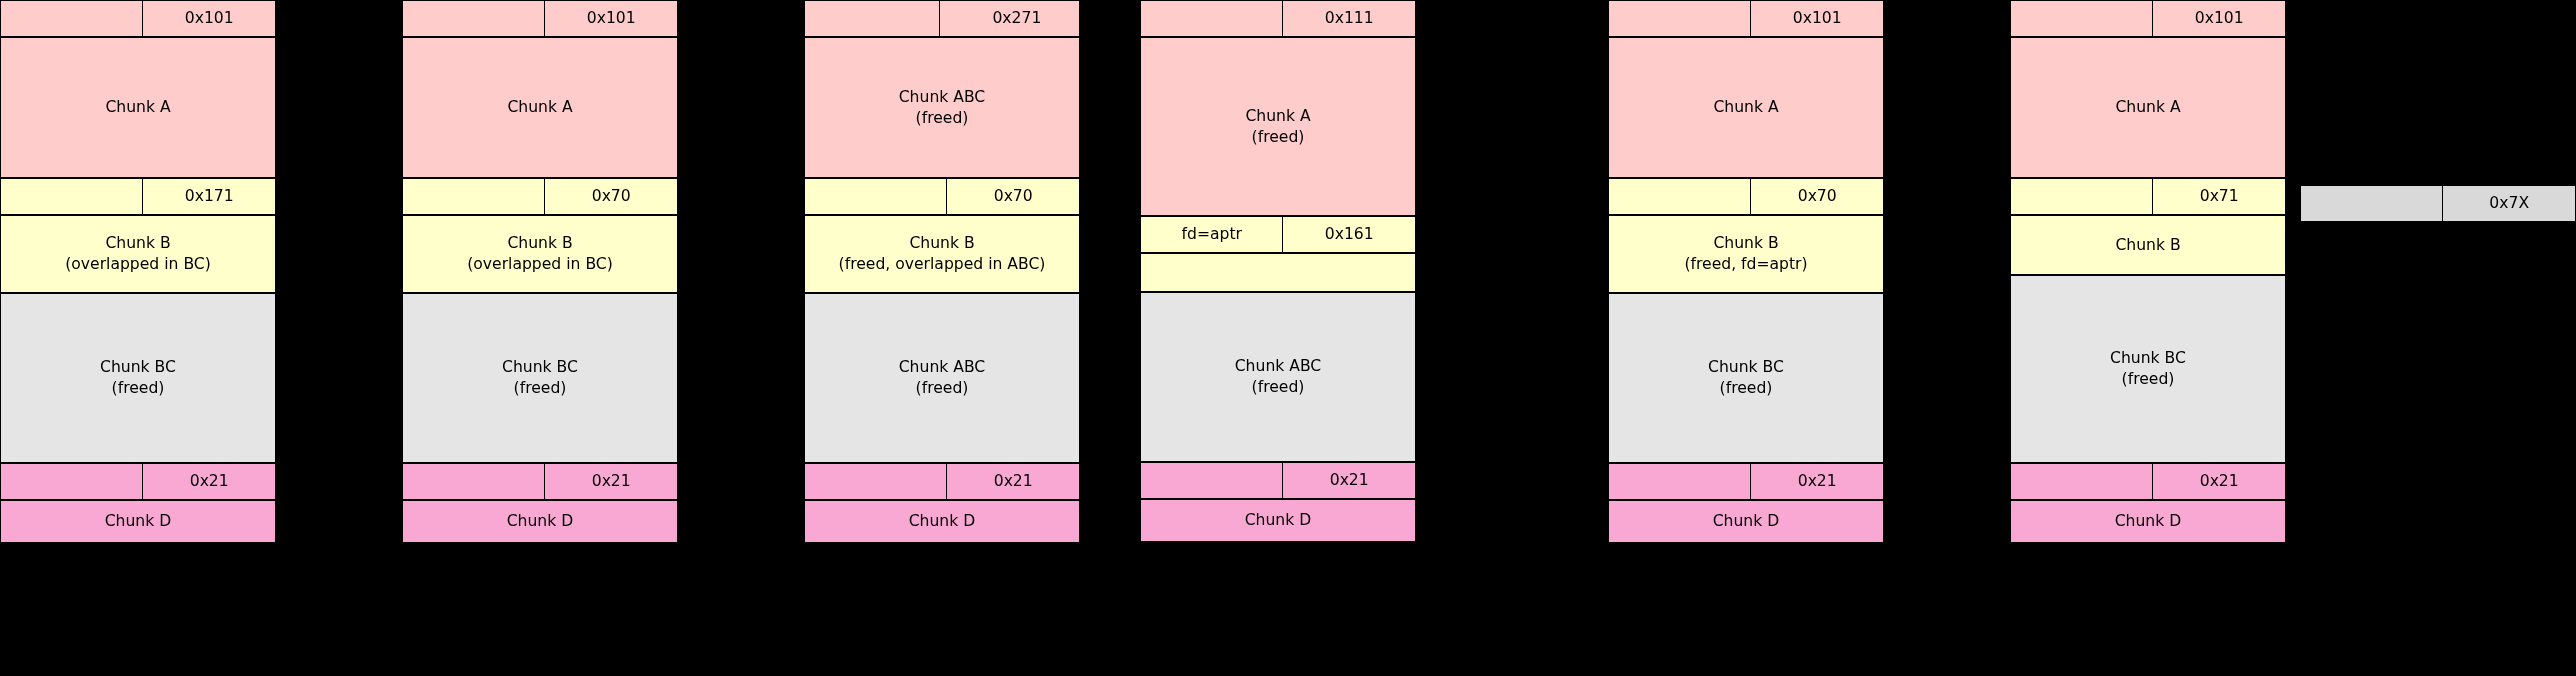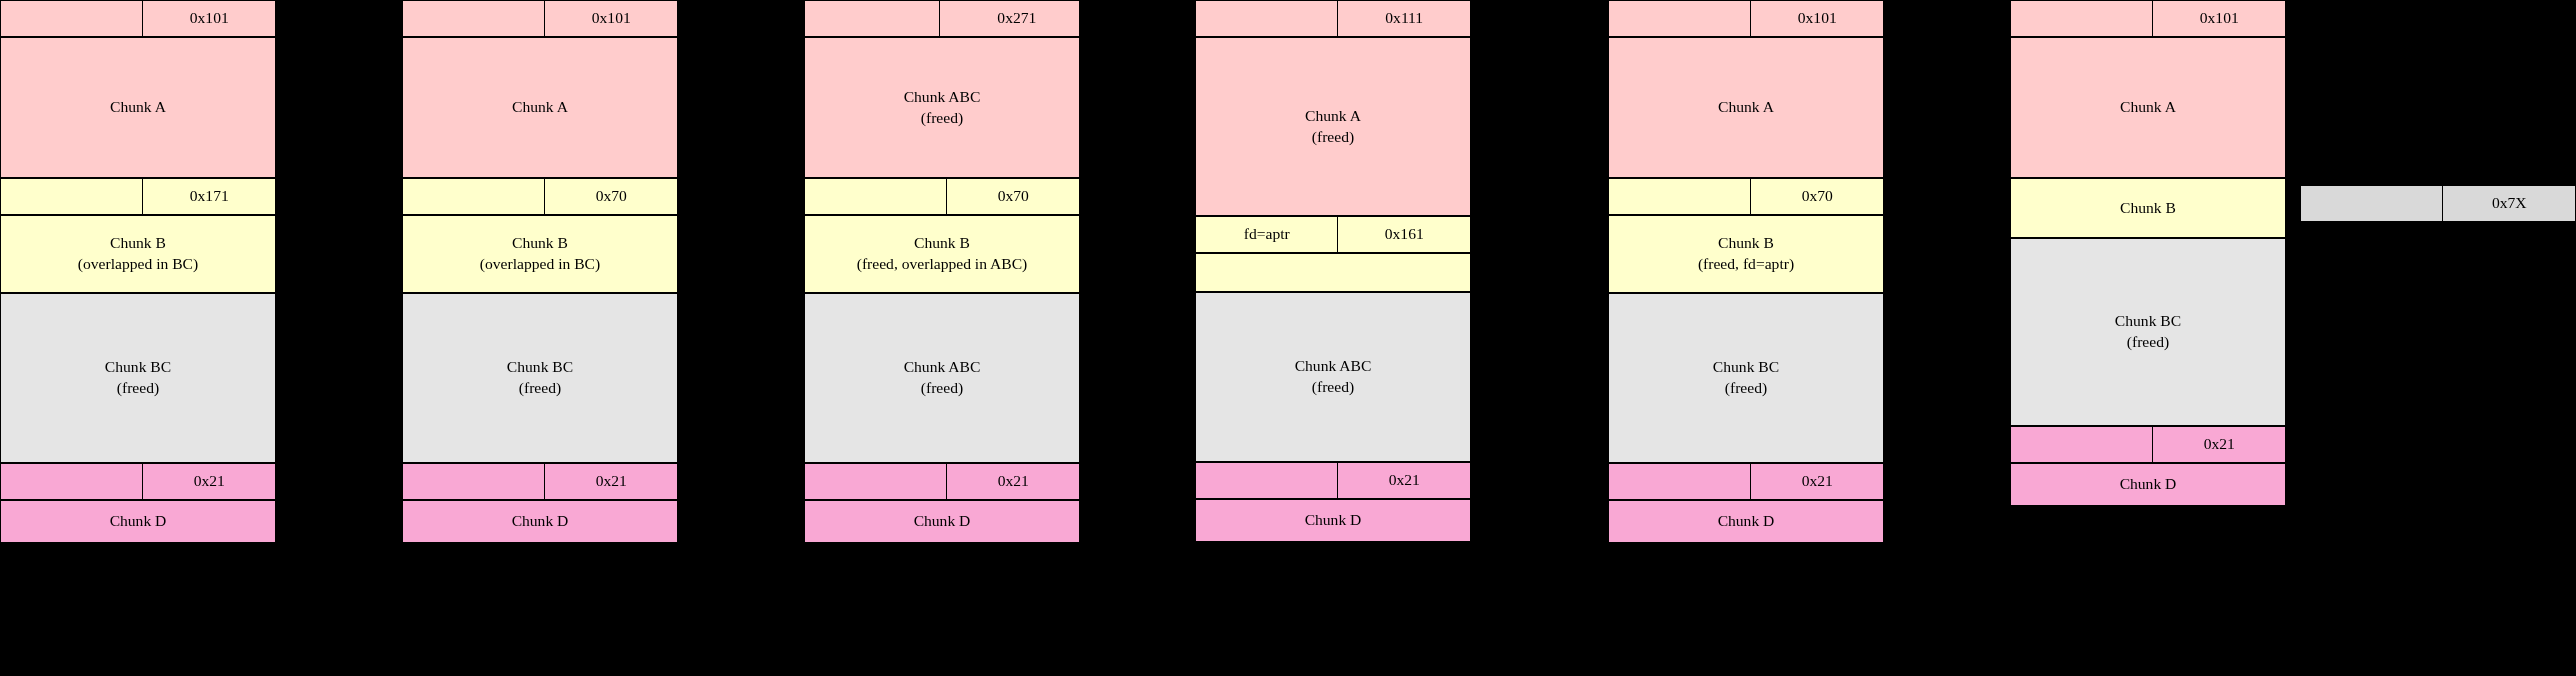--- a/index.html
+++ b/index.html
@@ -14,21 +14,20 @@
     color: #000000;
     overflow: hidden;
     position: relative;
   }
 
   #stage {
     position: relative;
     width: 2576px;
     height: 659px;
     background: #000000;
-    font-family: Liberation Serif, serif;
   }
 
   
   .heap-col {
     position: absolute;
     top: 0;
     display: flex;
     flex-direction: column;
     box-sizing: border-box;
   }
@@ -170,21 +169,21 @@
         <span class="line2">(freed)</span>
       </div>
       <div class="hdr fill-blue" style="height: 37px;">
         <div class="cell left"></div>
         <div class="cell right">0x21</div>
       </div>
       <div class="body fill-blue" style="height: 43px;">
         <span class="line2">Chunk D</span>
       </div>
     </div>
-    <div class="heap-col" style="left: 1195px; width: 276px;">
+    <div class="heap-col" style="left: 1140px; width: 276px;">
       <div class="hdr fill-pink" style="height: 37px;">
         <div class="cell left"></div>
         <div class="cell right">0x111</div>
       </div>
       <div class="body fill-pink" style="height: 179px;">
         <span class="line2">Chunk A</span>
         <span class="line2">(freed)</span>
       </div>
       <div class="hdr fill-yellow" style="height: 37px; text-align: right;">
         <div class="cell left">fd=aptr</div>
@@ -232,20 +231,24 @@
       </div>
     </div>
     <div class="heap-col" style="left: 2010px; width: 276px;">
       <div class="hdr fill-pink" style="height: 37px;">
         <div class="cell left"></div>
         <div class="cell right">0x101</div>
       </div>
       <div class="body fill-pink" style="height: 141px;">
         <span class="line2">Chunk A</span>
       </div>
+      <div class="hdr fill-yellow" style="height: 37px;">
+        <div class="cell left"></div>
+        <div class="cell right">0x71</div>
+      </div>
       <div class="body fill-yellow" style="height: 60px;">
         <span class="line2">Chunk B</span>
       </div>
       <div class="body fill-green" style="height: 188px;">
         <span class="line2">Chunk BC</span>
         <span class="line2">(freed)</span>
       </div>
       <div class="hdr fill-blue" style="height: 37px;">
         <div class="cell left"></div>
         <div class="cell right">0x21</div>

